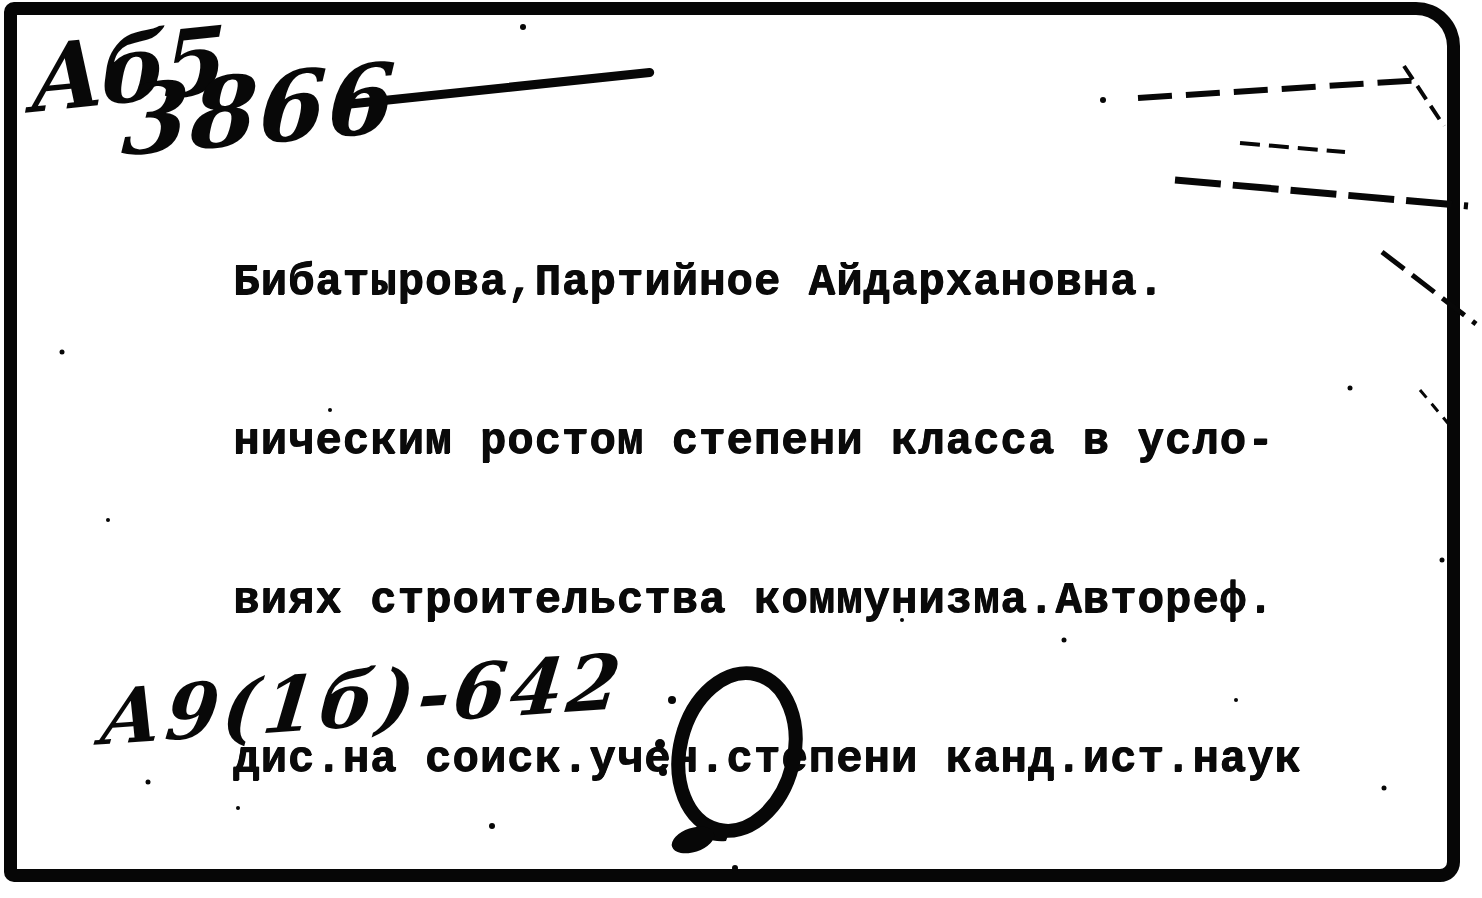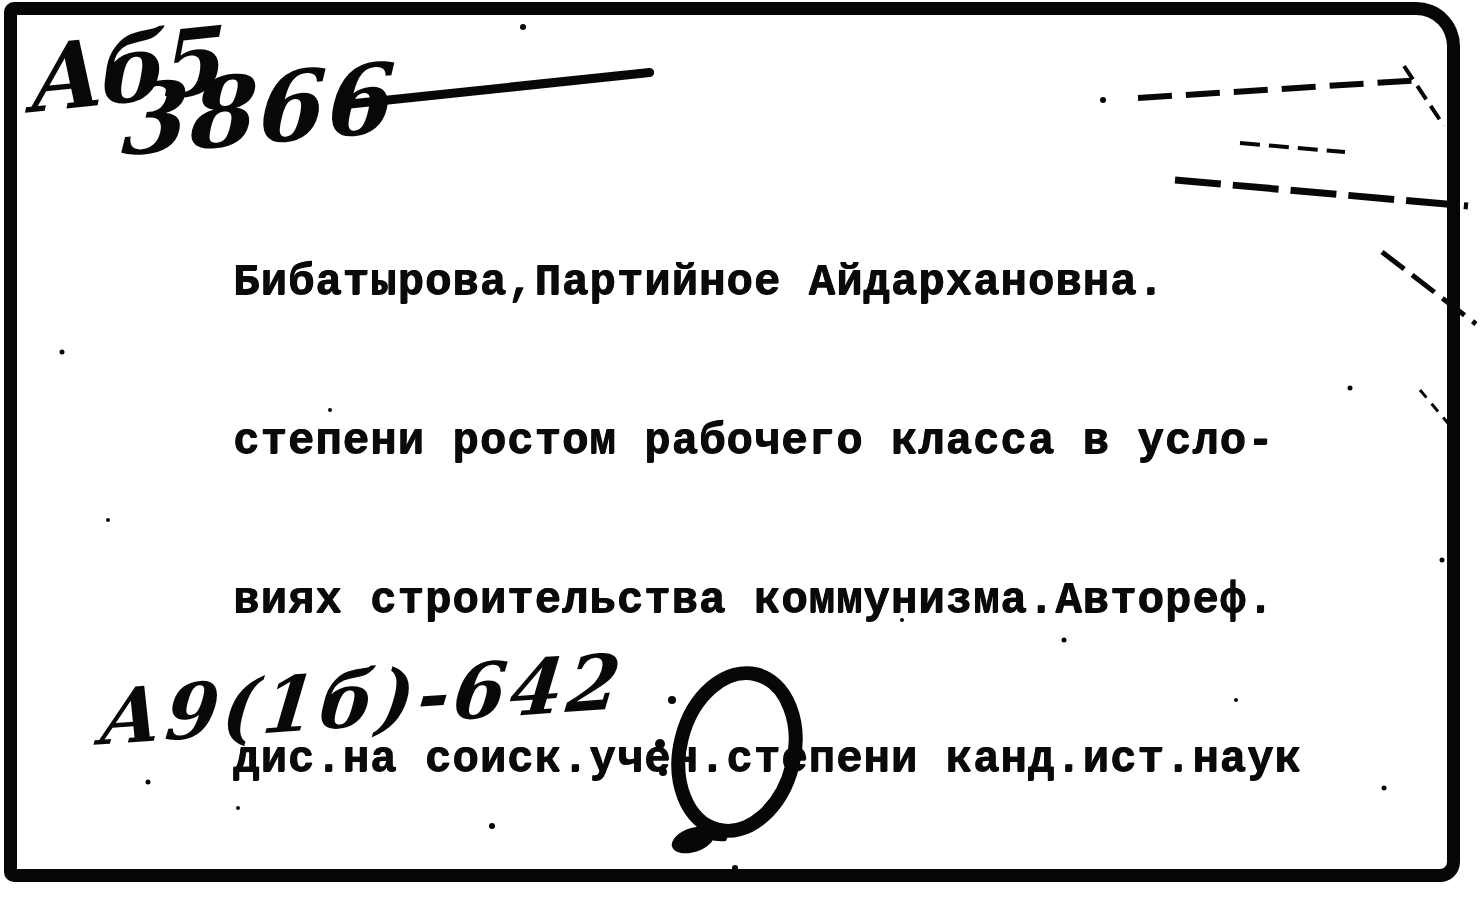--- a/index.html
+++ b/index.html
@@ -73,21 +73,21 @@
   <div class="frame"></div>
 
   <div class="callnum">
     <div class="callnum-top">Аб5</div>
     <div class="callnum-line"></div>
     <div class="callnum-bottom">3866</div>
   </div>
 
   <div class="typed">
     <div>Бибатырова,Партийное Айдархановна.</div>
-    <div>степени ростом рабочего класса в усло-</div>
+    <div>ническим ростом степени класса в усло-</div>
     <div>виях строительства коммунизма.Автореф.</div>
     <div>дис.на соиск.учен.степени канд.ист.наук</div>
     
     
     
   </div>
 
   <div class="shelfcode">А9(1б)-642</div>
 
   <svg class="marks" viewBox="0 0 1482 898" xmlns="http://www.w3.org/2000/svg">

